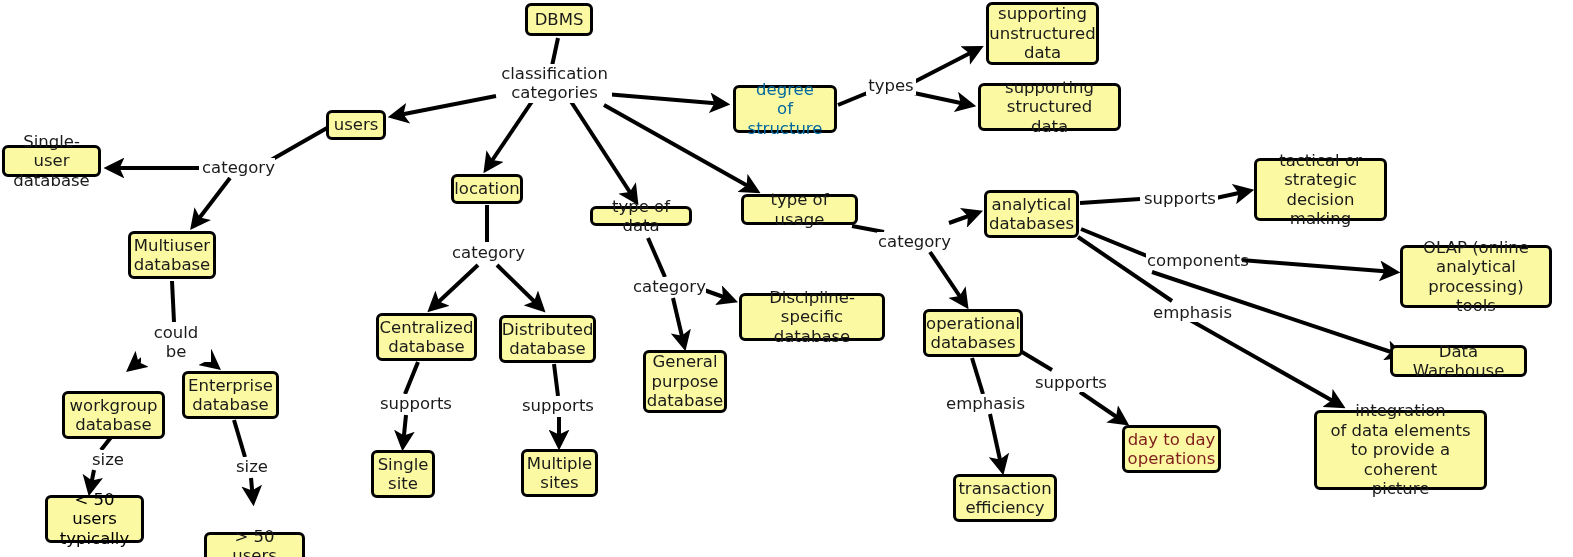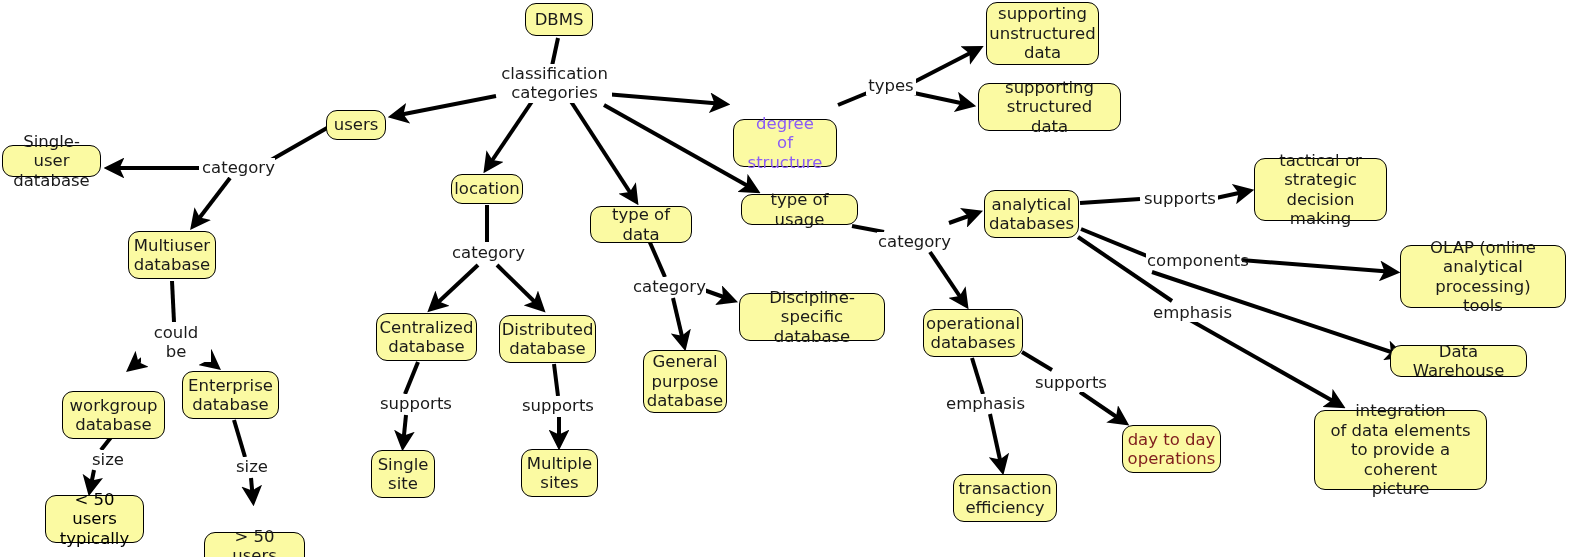--- a/index.html
+++ b/index.html
@@ -20,22 +20,22 @@
     left: 0;
     top: 0;
     width: 1573px;
     height: 557px;
     pointer-events: none;
   }
   .node {
     position: absolute;
     box-sizing: border-box;
     background: #fbfaa2;
-    border: 1px solid #b91c1c;
-    border-radius: 11px;
+    border: 3px solid #b91c1c;
+    border-radius: 6px;
     color: #1a1a1a;
     display: flex;
     align-items: center;
     justify-content: center;
     text-align: center;
     line-height: 1.18;
     font-size: 16.5px;
     padding: 2px 8px;
     white-space: pre-line;
     z-index: 3;
@@ -103,21 +103,21 @@
         <path d="M 1152,272 L 1400,355" stroke="#000000" stroke-width="4" fill="none" stroke-linecap="butt" marker-end="url(#arrowhead)"></path>
         <path d="M 1190,320 L 1340,405" stroke="#000000" stroke-width="4" fill="none" stroke-linecap="butt" marker-end="url(#arrowhead)"></path>
         <path d="M 972,358 L 983,394" stroke="#000000" stroke-width="4" fill="none" stroke-linecap="butt"></path>
         <path d="M 990,414 L 1002,469" stroke="#000000" stroke-width="4" fill="none" stroke-linecap="butt" marker-end="url(#arrowhead)"></path>
         <path d="M 1022,352 L 1052,370" stroke="#000000" stroke-width="4" fill="none" stroke-linecap="butt"></path>
         <path d="M 1080,392 L 1124,422" stroke="#000000" stroke-width="4" fill="none" stroke-linecap="butt" marker-end="url(#arrowhead)"></path>
       </g>
   </svg>
   <div id="node-layer">
       <div class="node" style="left: 525px; top: 3px; width: 68px; height: 33px; background: rgb(251, 250, 162); border-color: rgb(0, 0, 0); color: rgb(26, 26, 26);">DBMS</div>
-      <div class="node" style="left: 733px; top: 85px; width: 104px; height: 48px; background: rgb(251, 250, 162); border-color: rgb(0, 0, 0); color: #8b5cf6; margin-top: 34px;">degree
+      <div class="node" style="left: 733px; top: 85px; width: 104px; height: 48px; background: rgb(251, 250, 162); border-color: rgb(0, 0, 0); color: #0369a1;">degree
 of structure</div>
       <div class="node" style="left: 986px; top: 2px; width: 113px; height: 63px; background: rgb(251, 250, 162); border-color: rgb(0, 0, 0); color: rgb(26, 26, 26);">supporting
 unstructured
 data</div>
       <div class="node" style="left: 978px; top: 83px; width: 143px; height: 48px; background: rgb(251, 250, 162); border-color: rgb(0, 0, 0); color: rgb(26, 26, 26);">supporting
 structured data</div>
       <div class="node" style="left: 326px; top: 110px; width: 60px; height: 30px; background: rgb(251, 250, 162); border-color: rgb(0, 0, 0); color: rgb(26, 26, 26);">users</div>
       <div class="node" style="left: 2px; top: 145px; width: 99px; height: 32px; background: rgb(251, 250, 162); border-color: rgb(0, 0, 0); color: rgb(26, 26, 26);">Single-user
 database</div>
       <div class="node" style="left: 128px; top: 231px; width: 88px; height: 48px; background: rgb(251, 250, 162); border-color: rgb(0, 0, 0); color: rgb(26, 26, 26);">Multiuser
@@ -132,35 +132,35 @@
 typically</div>
       <div class="node" style="left: 451px; top: 174px; width: 72px; height: 30px; background: rgb(251, 250, 162); border-color: rgb(0, 0, 0); color: rgb(26, 26, 26);">location</div>
       <div class="node" style="left: 376px; top: 313px; width: 101px; height: 48px; background: rgb(251, 250, 162); border-color: rgb(0, 0, 0); color: rgb(26, 26, 26);">Centralized
 database</div>
       <div class="node" style="left: 499px; top: 315px; width: 97px; height: 48px; background: rgb(251, 250, 162); border-color: rgb(0, 0, 0); color: rgb(26, 26, 26);">Distributed
 database</div>
       <div class="node" style="left: 371px; top: 450px; width: 64px; height: 48px; background: rgb(251, 250, 162); border-color: rgb(0, 0, 0); color: rgb(26, 26, 26);">Single
 site</div>
       <div class="node" style="left: 521px; top: 449px; width: 77px; height: 48px; background: rgb(251, 250, 162); border-color: rgb(0, 0, 0); color: rgb(26, 26, 26);">Multiple
 sites</div>
-      <div class="node" style="left: 590px; top: 206px; width: 102px; height: 37px; background: rgb(251, 250, 162); border-color: rgb(0, 0, 0); color: rgb(26, 26, 26);">type of data</div>
+      <div class="node" style="left: 590px; top: 206px; width: 102px; height: 20px; background: rgb(251, 250, 162); border-color: rgb(0, 0, 0); color: rgb(26, 26, 26);">type of data</div>
       <div class="node" style="left: 739px; top: 293px; width: 146px; height: 48px; background: rgb(251, 250, 162); border-color: rgb(0, 0, 0); color: rgb(26, 26, 26);">Discipline-specific
 database</div>
       <div class="node" style="left: 643px; top: 350px; width: 84px; height: 63px; background: rgb(251, 250, 162); border-color: rgb(0, 0, 0); color: rgb(26, 26, 26);">General
 purpose
 database</div>
       <div class="node" style="left: 741px; top: 194px; width: 117px; height: 31px; background: rgb(251, 250, 162); border-color: rgb(0, 0, 0); color: rgb(26, 26, 26);">type of usage</div>
       <div class="node" style="left: 984px; top: 190px; width: 95px; height: 48px; background: rgb(251, 250, 162); border-color: rgb(0, 0, 0); color: rgb(26, 26, 26);">analytical
 databases</div>
       <div class="node" style="left: 923px; top: 309px; width: 100px; height: 48px; background: rgb(251, 250, 162); border-color: rgb(0, 0, 0); color: rgb(26, 26, 26);">operational
 databases</div>
       <div class="node" style="left: 1254px; top: 158px; width: 133px; height: 63px; background: rgb(251, 250, 162); border-color: rgb(0, 0, 0); color: rgb(26, 26, 26);">tactical or
 strategic
 decision making</div>
-      <div class="node" style="left: 1400px; top: 245px; width: 166px; height: 63px; background: rgb(251, 250, 162); border-color: rgb(0, 0, 0); color: rgb(26, 26, 26);">OLAP (online
+      <div class="node" style="left: 1400px; top: 245px; width: 152px; height: 63px; background: rgb(251, 250, 162); border-color: rgb(0, 0, 0); color: rgb(26, 26, 26);">OLAP (online
 analytical processing)
 tools</div>
       <div class="node" style="left: 1390px; top: 345px; width: 137px; height: 32px; background: rgb(251, 250, 162); border-color: rgb(0, 0, 0); color: rgb(26, 26, 26);">Data Warehouse</div>
       <div class="node" style="left: 1314px; top: 410px; width: 173px; height: 80px; background: rgb(251, 250, 162); border-color: rgb(0, 0, 0); color: rgb(26, 26, 26);">integration
 of data elements
 to provide a coherent
 picture</div>
       <div class="node" style="left: 1122px; top: 425px; width: 99px; height: 48px; background: rgb(251, 250, 162); border-color: rgb(0, 0, 0); color: #7f1d1d;">day to day
 operations</div>
       <div class="node" style="left: 953px; top: 474px; width: 104px; height: 48px; background: rgb(251, 250, 162); border-color: rgb(0, 0, 0); color: rgb(26, 26, 26);">transaction

